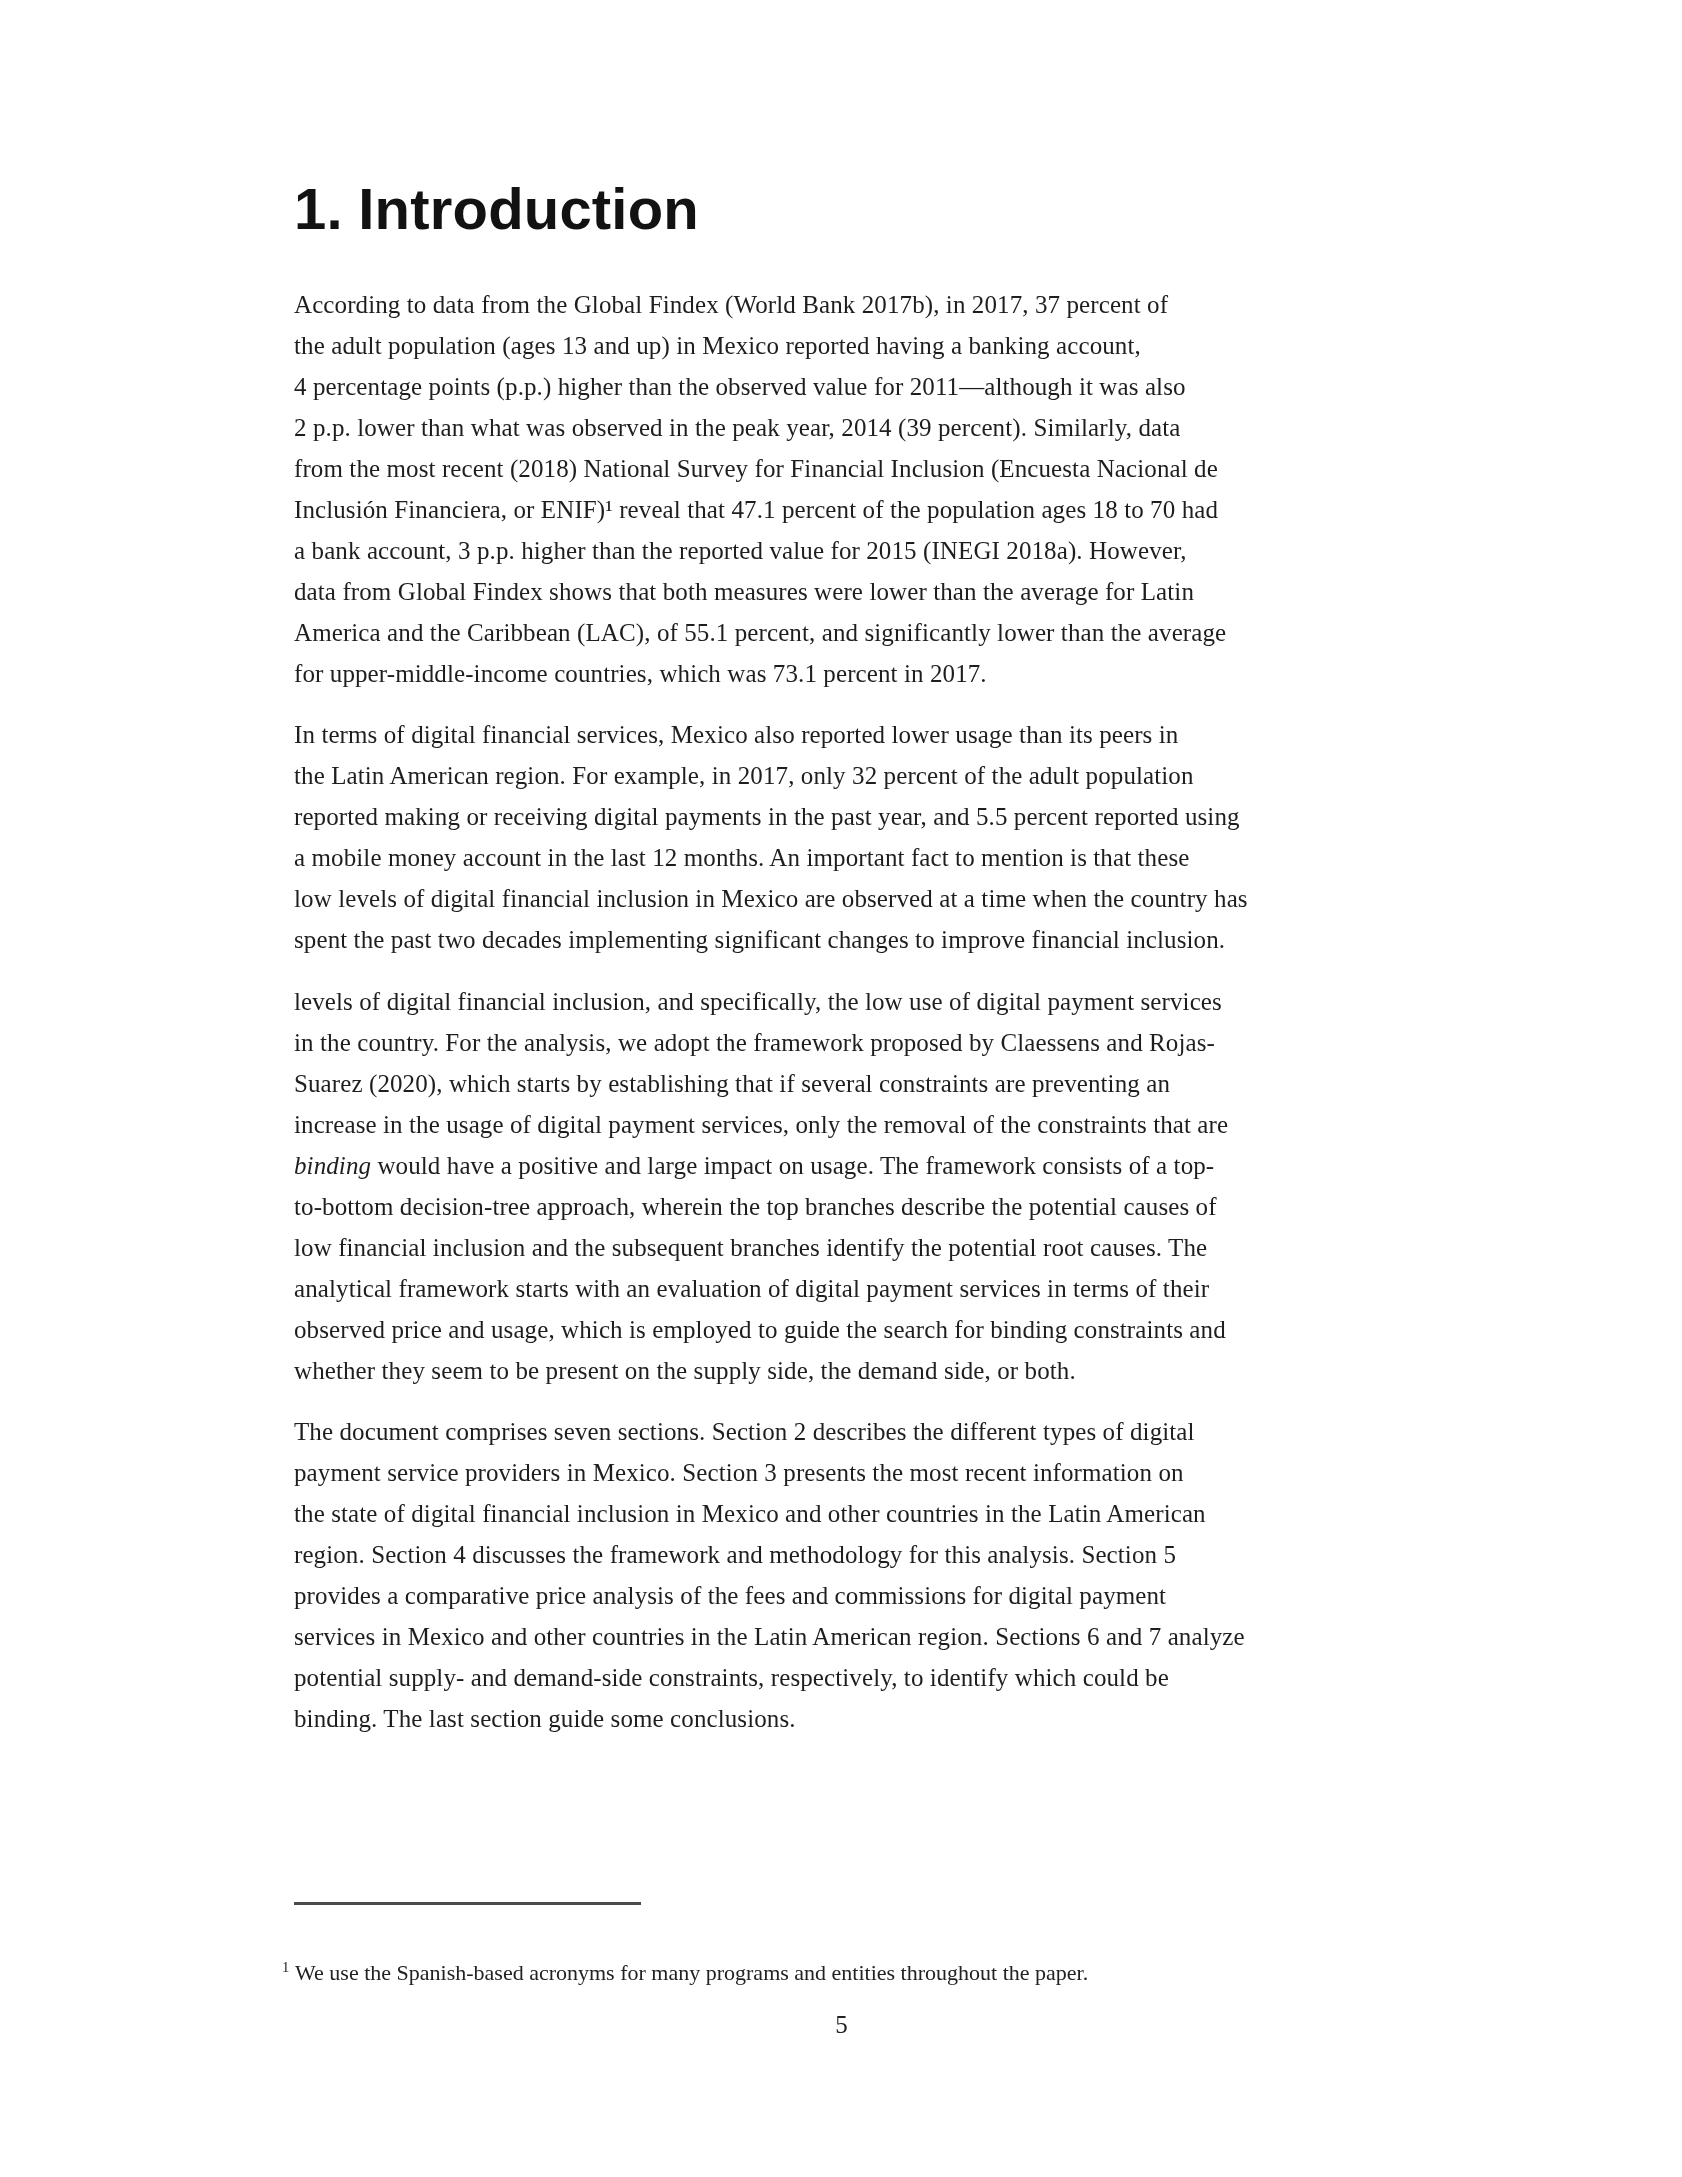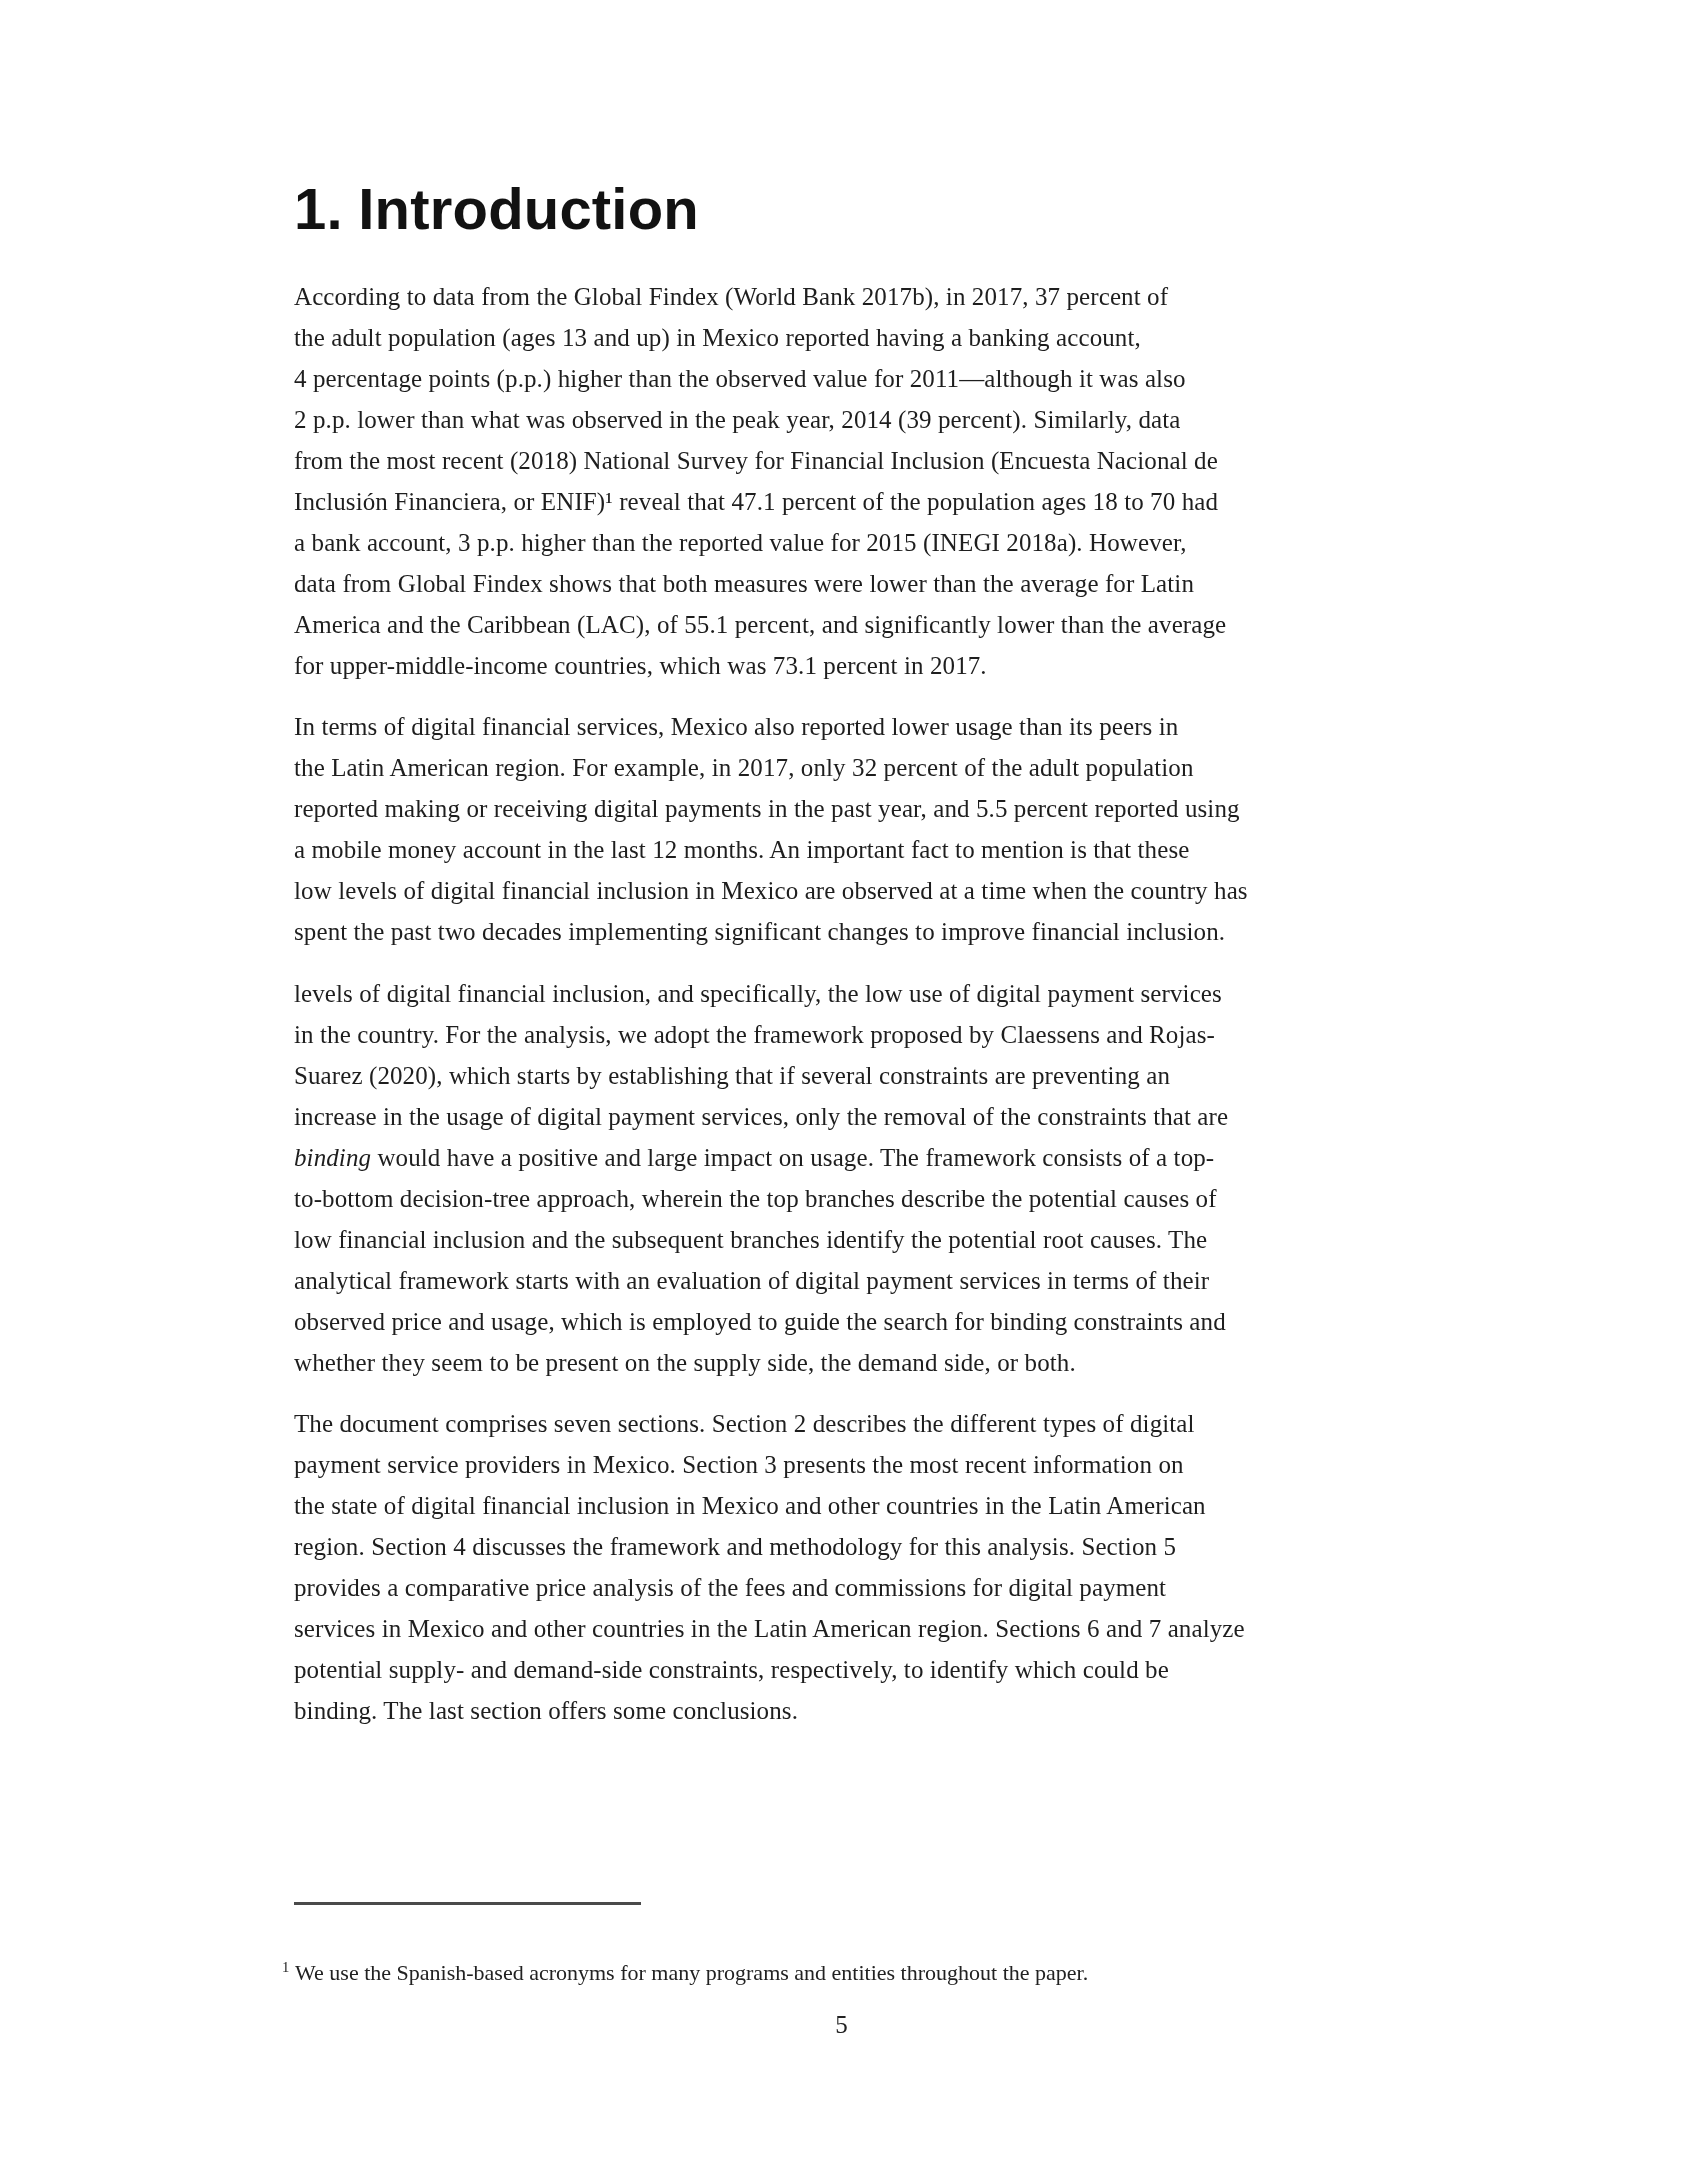--- a/index.html
+++ b/index.html
@@ -22,21 +22,21 @@
     font-size: 58px;
     line-height: 49px;
     color: #121212;
     letter-spacing: 0.2px;
     white-space: nowrap;
   }
   .section-heading .heading-number { margin-right: 15.5px; }
   .body-text {
     position: absolute;
     left: 294px;
-    top: 276px;
+    top: 284px;
     width: 1261px;
   }
   .paragraph { margin: 0 0 20.4px 0; }
   .line {
     font-size: 25px;
     line-height: 41px;
     white-space: nowrap;
     letter-spacing: 0.1px;
   }
   .line i { font-style: italic; }
@@ -115,21 +115,21 @@
         <div class="line">whether they seem to be present on the supply side, the demand side, or both.</div>
       </div>
       <div class="paragraph">
         <div class="line">The document comprises seven sections. Section 2 describes the different types of digital</div>
         <div class="line">payment service providers in Mexico. Section 3 presents the most recent information on</div>
         <div class="line">the state of digital financial inclusion in Mexico and other countries in the Latin American</div>
         <div class="line">region. Section 4 discusses the framework and methodology for this analysis. Section 5</div>
         <div class="line">provides a comparative price analysis of the fees and commissions for digital payment</div>
         <div class="line">services in Mexico and other countries in the Latin American region. Sections 6 and 7 analyze</div>
         <div class="line">potential supply- and demand-side constraints, respectively, to identify which could be</div>
-        <div class="line">binding. The last section offers some conclusions.</div>
+        <div class="line">binding. The last section guide some conclusions.</div>
       </div>
     </div>
 
   <div class="footnote-rule"></div>
 
   <div class="footnote"><sup>1</sup><span>We use the Spanish-based acronyms for many programs and entities throughout the paper.</span></div>
 
   <div class="page-number">5</div>
 
 </div>

